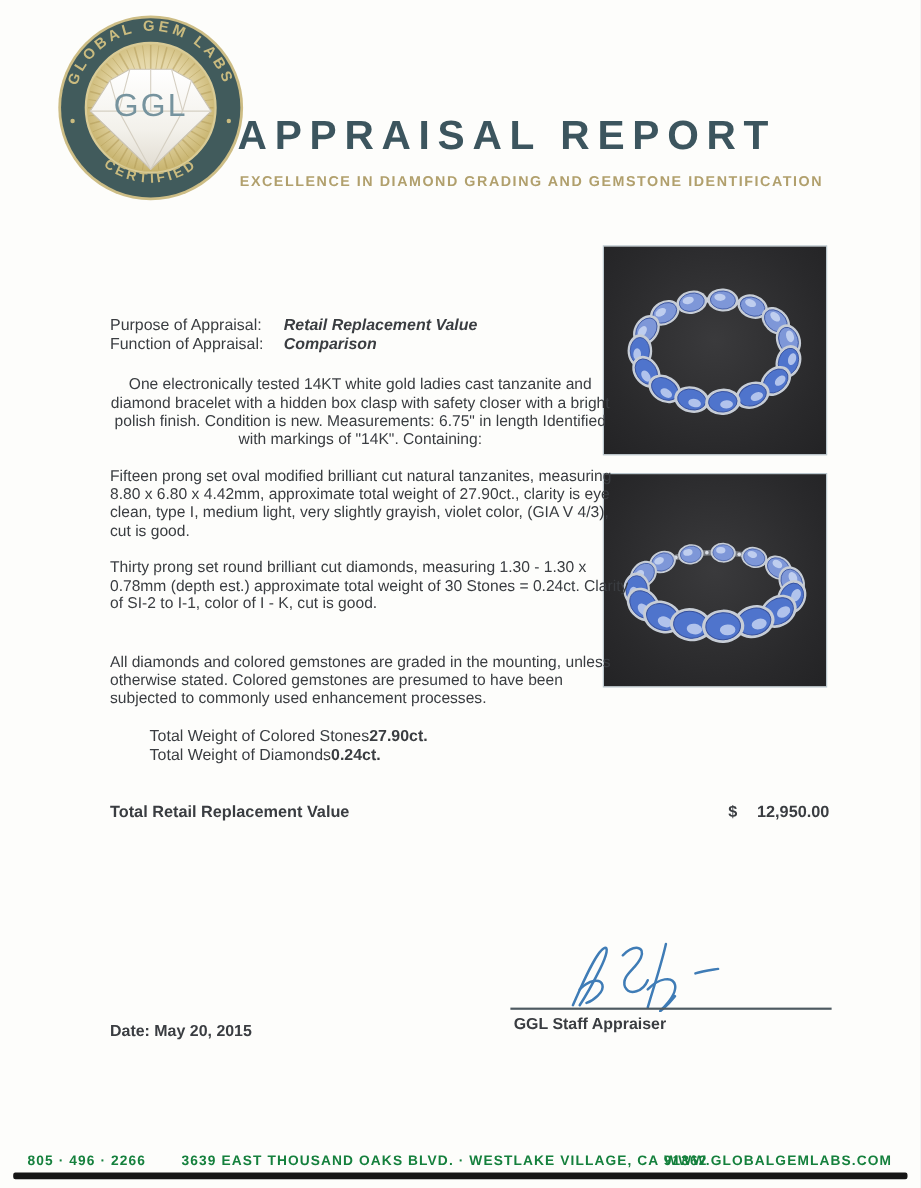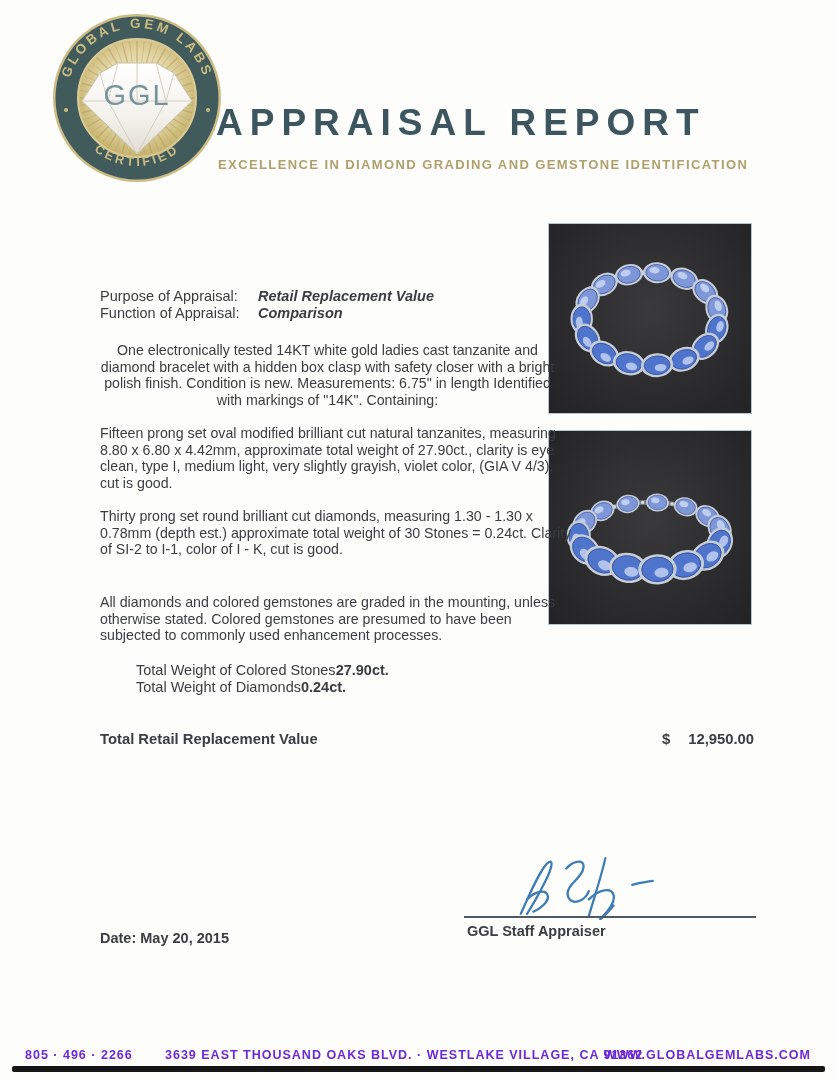--- a/index.html
+++ b/index.html
@@ -59,21 +59,21 @@
   .grand-value{display:flex;gap:18px;}
   
   .sig-svg{position:absolute;left:488px;top:854px;width:210px;height:66px;}
   .sig-line{position:absolute;left:464px;top:916px;width:292px;border-top:2px solid #4e5a61;}
   .signer{position:absolute;left:467px;top:923px;font-size:14.5px;font-weight:bold;}
   .credential{position:absolute;left:467px;top:941px;font-size:14.5px;font-style:italic;color:#43464a;}
   .date{position:absolute;left:100px;top:930px;font-size:14.5px;font-weight:bold;}
   
   .footer-item{
     position:absolute;top:1048px;font-size:12.5px;font-weight:600;
-    letter-spacing:1px;color:#6d28d9;white-space:nowrap;text-align:center;
+    letter-spacing:1px;color:#15803d;white-space:nowrap;text-align:center;
   }
   #footer-phone{left:25px;}
   #footer-address{left:165px;}
   #footer-site{right:26px;}
   .bottom-bar{position:absolute;left:12px;right:12px;top:1066px;height:6px;background:#161616;border-radius:2px;}
 </style>
 </head>
 <body>
 
 <div class="page">

